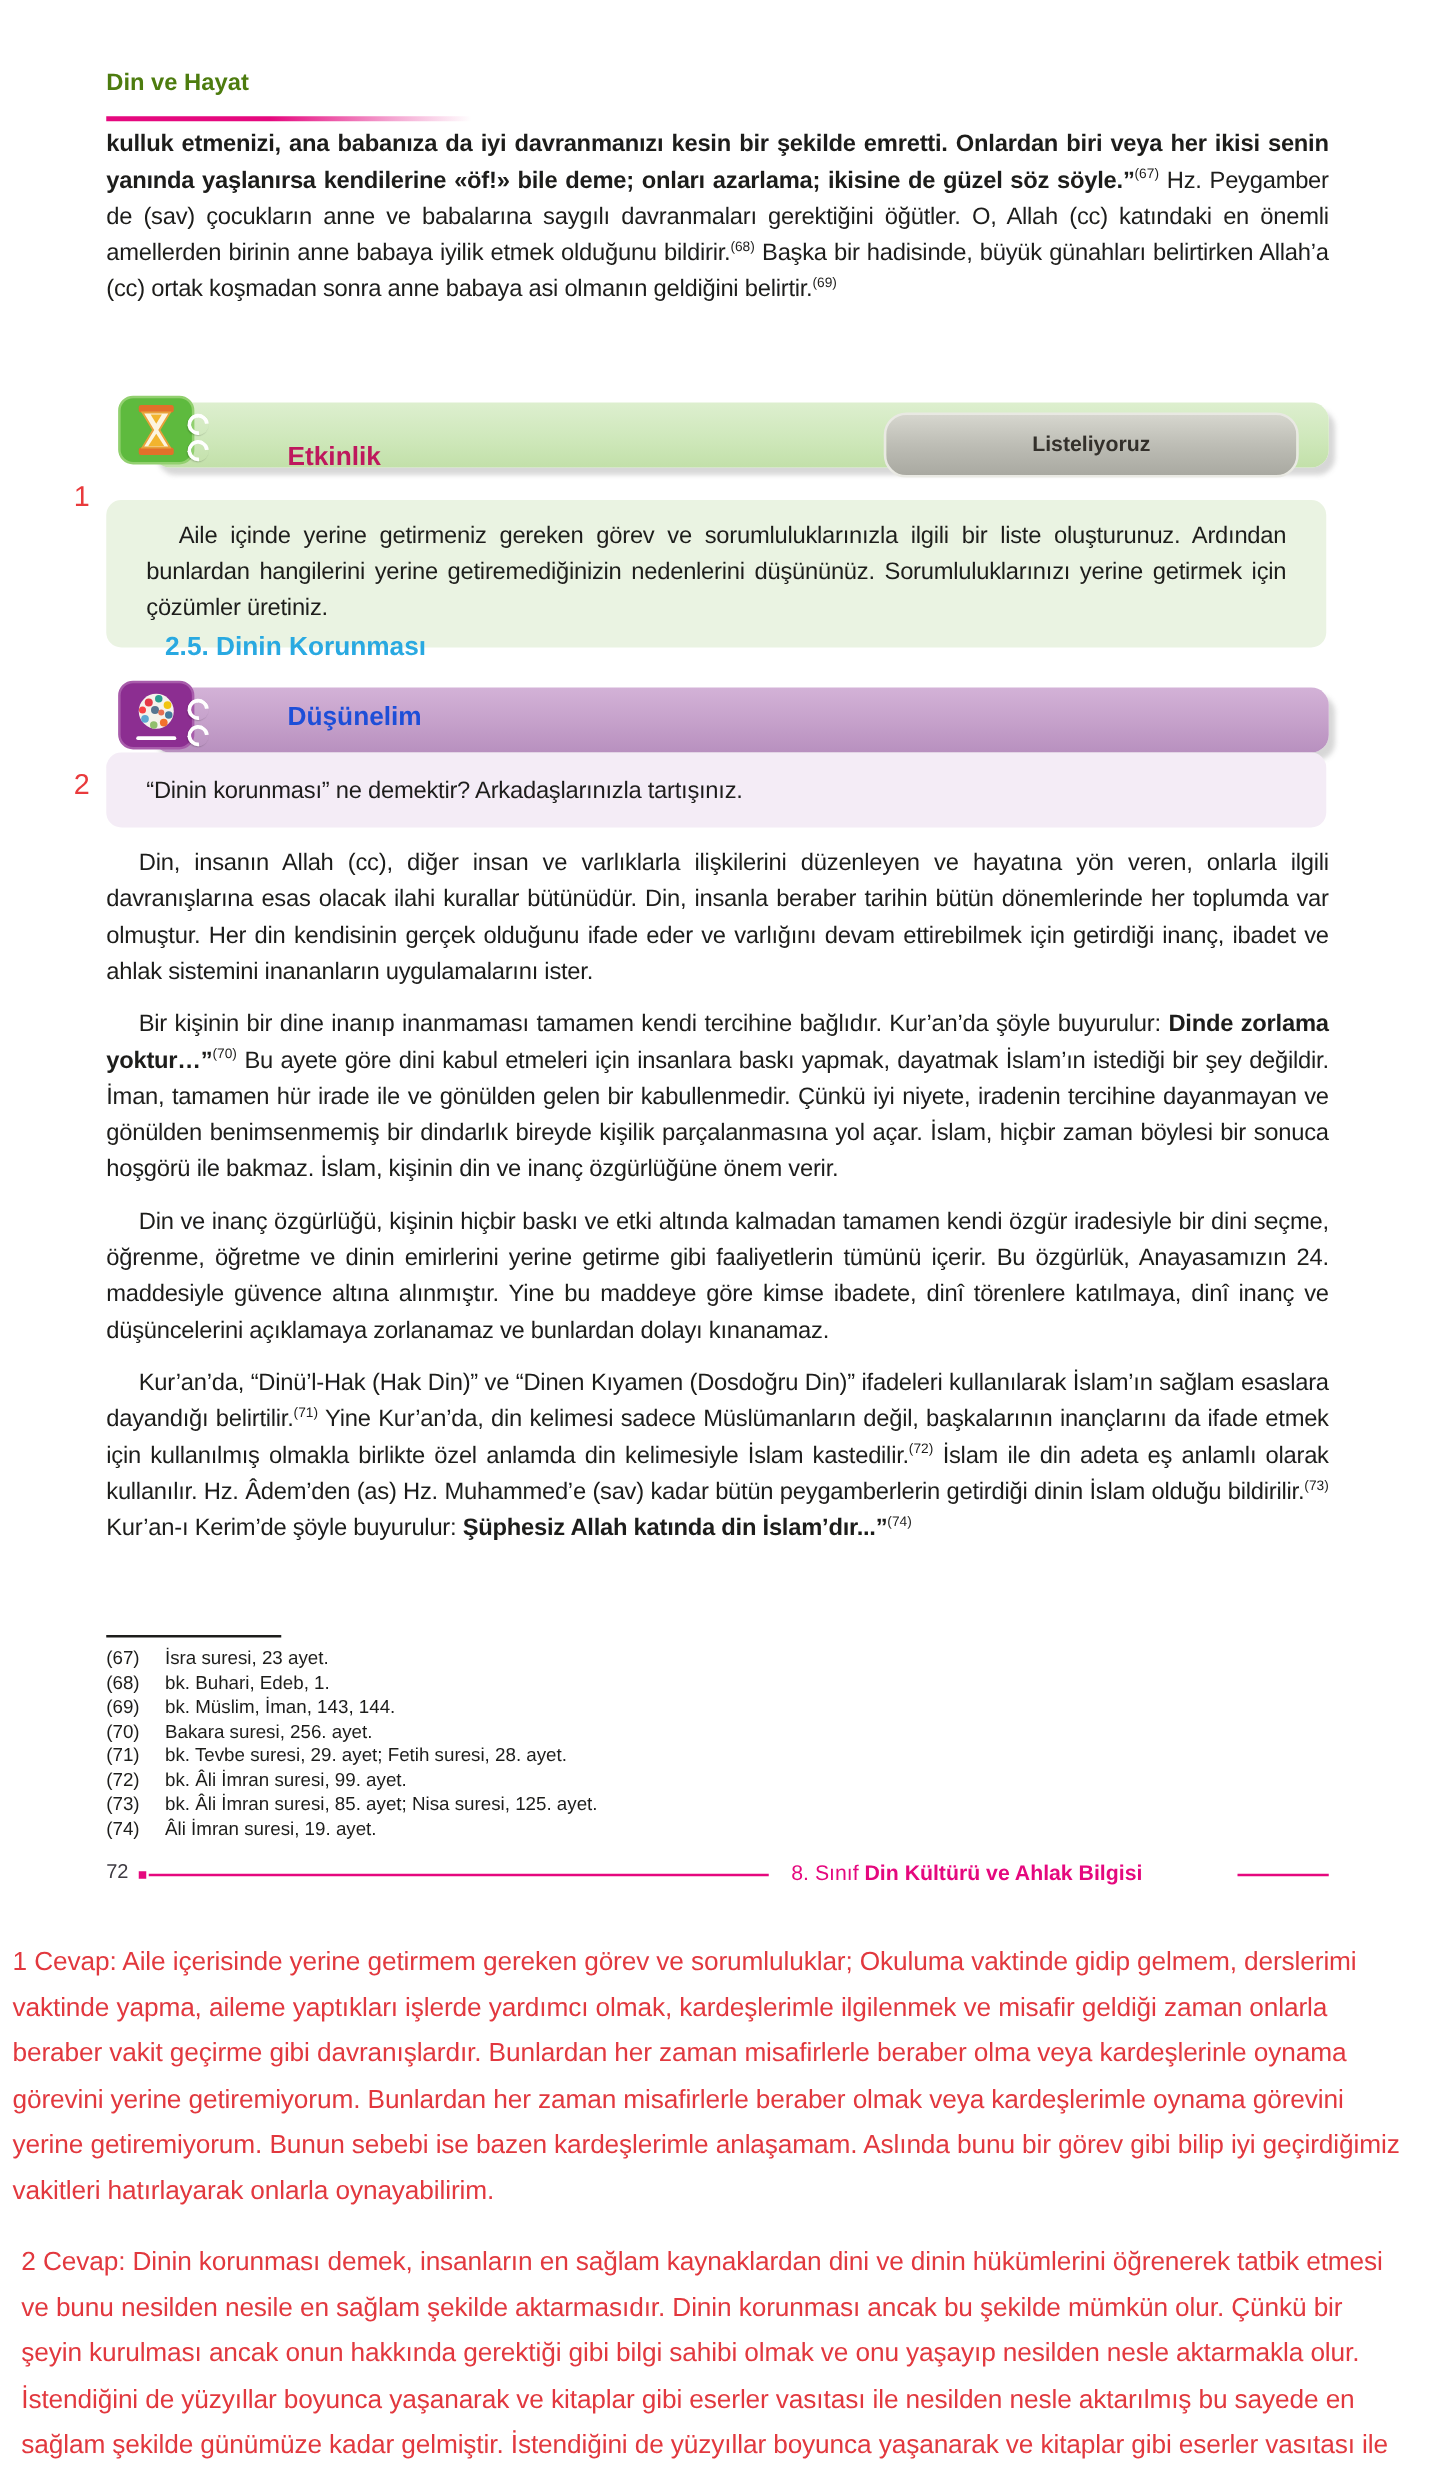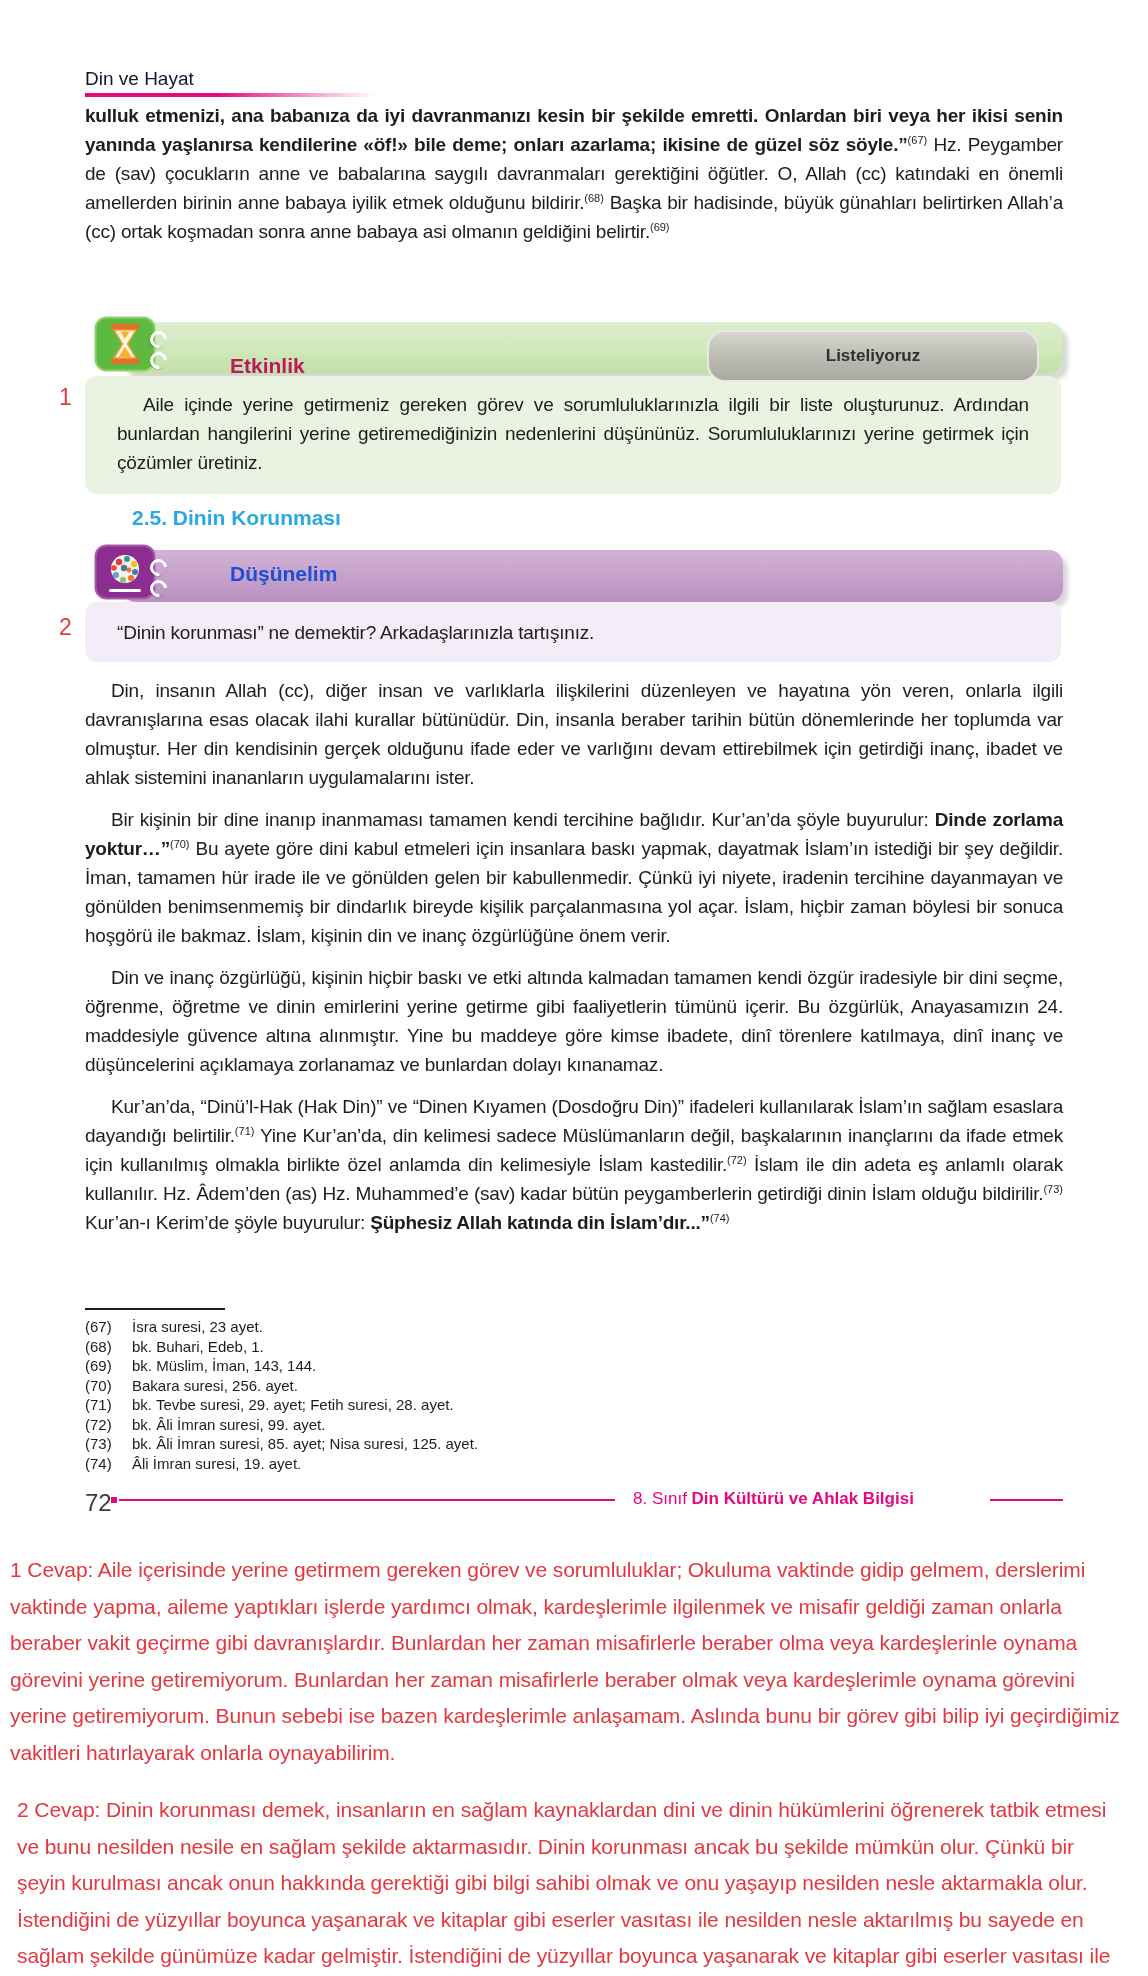--- a/index.html
+++ b/index.html
@@ -1,20 +1,20 @@
 <!DOCTYPE html>
 <html lang="tr"><head>
 <meta charset="utf-8">
 <style>
   html,body{margin:0;padding:0;background:#ffffff;}
   .page{position:relative;width:1148px;height:1976px;background:#ffffff;overflow:hidden;
         font-family:"Liberation Sans",sans-serif;color:#1d1d1b;}
 
   
-  .brand{position:absolute;left:85px;top:68px;font-size:19px;font-weight:normal;color:#0f172a;}
+  .brand{position:absolute;left:85px;top:56px;font-size:19px;font-weight:bold;color:#4d7c0f;}
   .brand-rule{position:absolute;left:85px;top:93px;width:292px;height:4px;
               background:linear-gradient(90deg,#e5087e 0%,#e5087e 45%,#f4a3d0 78%,rgba(255,255,255,0) 100%);}
   .unit-tab{position:absolute;left:906px;top:0;width:150px;height:122px;
             background:linear-gradient(180deg,#ec1a8c 0%,#ee4d9f 32%,#f7a9d0 62%,#fdeaf4 88%,#ffffff 100%);}
   .unit-label{position:absolute;left:0;bottom:6px;width:100%;text-align:center;
               font-size:19px;font-weight:bold;color:#3d3546;}
 
   
   .copy{font-size:19px;line-height:29px;text-align:justify;letter-spacing:-0.2px;}
   .intro{position:absolute;left:85px;top:101px;width:978px;}
@@ -31,40 +31,40 @@
   .icon-chip{position:absolute;width:62px;height:56px;z-index:3;}
   .ring{position:absolute;width:11px;height:11px;border:3px solid #ffffff;border-radius:50%;
         border-right-color:transparent;transform:rotate(40deg);z-index:4;
         box-shadow:0 1px 1px rgba(0,0,0,0.18);}
   .pill{position:absolute;left:707px;top:330px;width:332px;height:52px;border-radius:18px;
         background:linear-gradient(180deg,#d6d6ce 0%,#bdbdb5 50%,#a9a9a1 100%);
         border:2px solid #e9e9e3;box-sizing:border-box;z-index:2;
         display:flex;align-items:center;justify-content:center;
         font-size:17px;font-weight:bold;color:#33302b;}
   .soft-box{position:absolute;left:85px;border-radius:12px;}
-  .act-box{top:376px;width:976px;height:118px;background:#eaf3e2;}
+  .act-box{top:400px;width:976px;height:118px;background:#eaf3e2;}
   .think-box{top:602px;width:976px;height:60px;background:#f4ecf6;}
   .soft-box .copy{position:absolute;left:32px;right:32px;top:14px;text-indent:26px;}
   .think-box .copy{top:16px;text-indent:0;}
   .marker{position:absolute;left:59px;font-size:23px;color:#e93a3c;font-weight:normal;}
 
   .section-heading{position:absolute;left:104px;top:506px;font-size:21px;font-weight:bold;color:#29a9e1;margin-left:28px;}
 
   .body-copy{position:absolute;left:85px;top:676px;width:978px;}
   .body-copy p{margin:0 0 13px 0;text-indent:26px;}
 
   
   .fn-rule{position:absolute;left:85px;top:1308px;width:140px;height:2px;background:#1d1d1b;}
   .footnotes{position:absolute;left:85px;top:1317px;width:760px;font-size:15px;line-height:19.5px;}
   .fn-row{display:flex;}
   .fn-num{width:47px;flex:0 0 47px;}
   .fn-text{flex:1;}
 
   
-  .pageno{position:absolute;left:85px;top:1489px;font-size:24px;color:#3d3a41;}
+  .pageno{position:absolute;left:85px;top:1489px;font-size:16px;color:#3d3a41;}
   .footer-rule-1{position:absolute;left:119px;top:1499px;width:496px;height:2px;background:#e5087e;}
   .footer-rule-1::before{content:"";position:absolute;left:-8px;top:-2px;width:6px;height:6px;background:#e5087e;}
   .course{position:absolute;left:633px;top:1489px;font-size:17px;color:#e5087e;white-space:nowrap;}
   .course .b{font-weight:bold;}
   .footer-rule-2{position:absolute;left:990px;top:1499px;width:73px;height:2px;background:#e5087e;}
 
   
   .answers{position:absolute;left:10px;top:1552px;width:1130px;color:#e2383e;
            font-size:21px;line-height:36.5px;letter-spacing:-0.1px;}
   .answers p{margin:0 16px 21px 0;}

